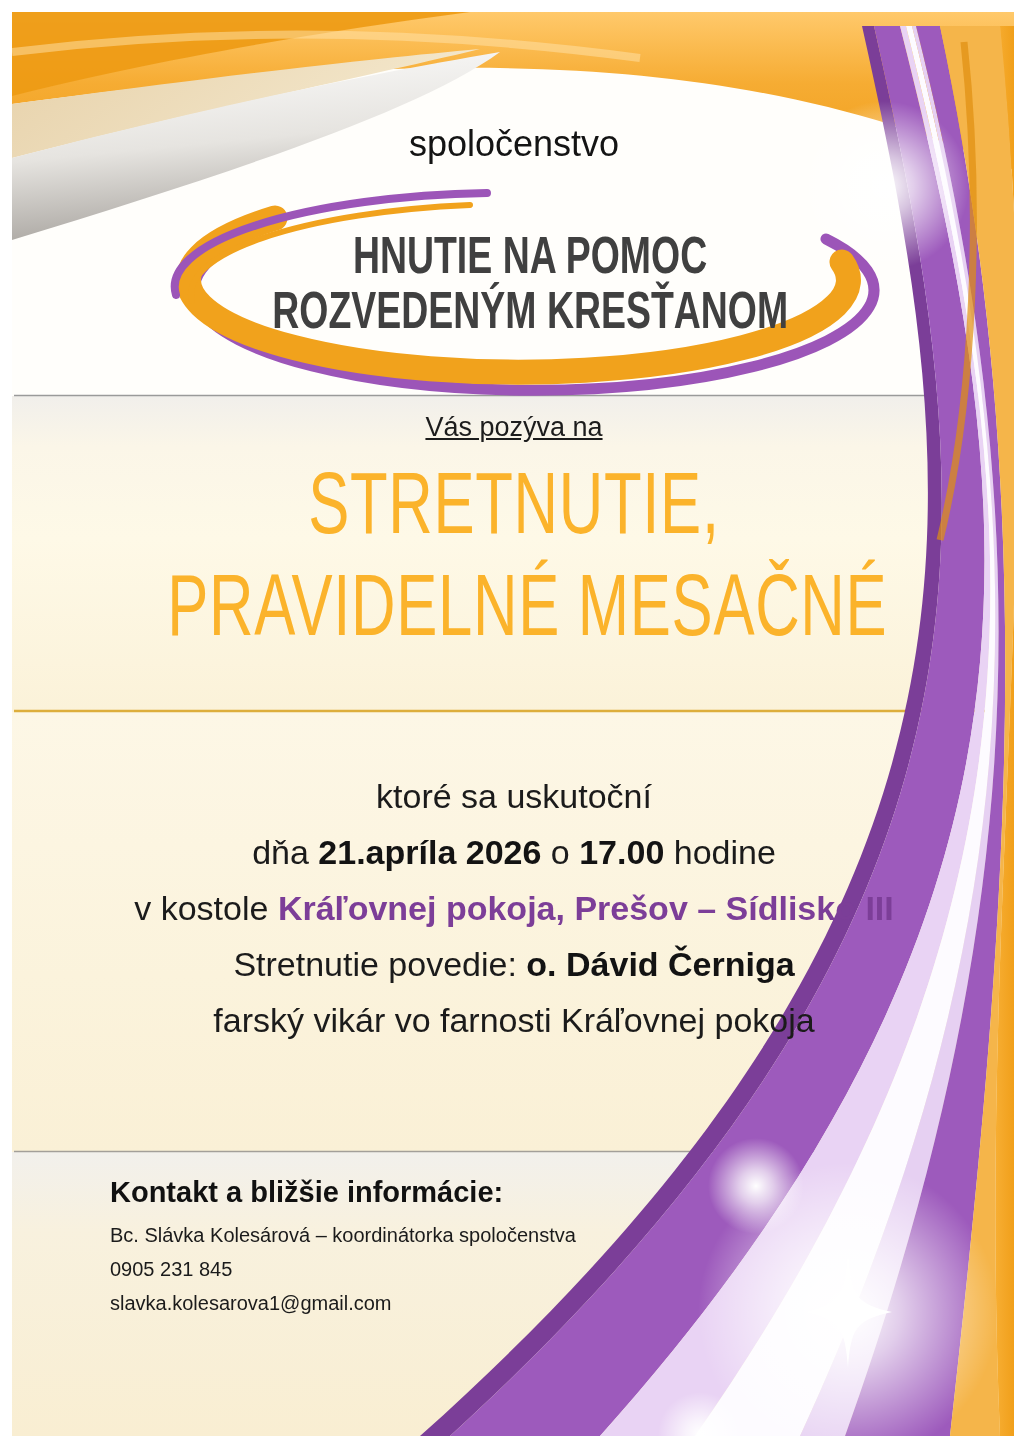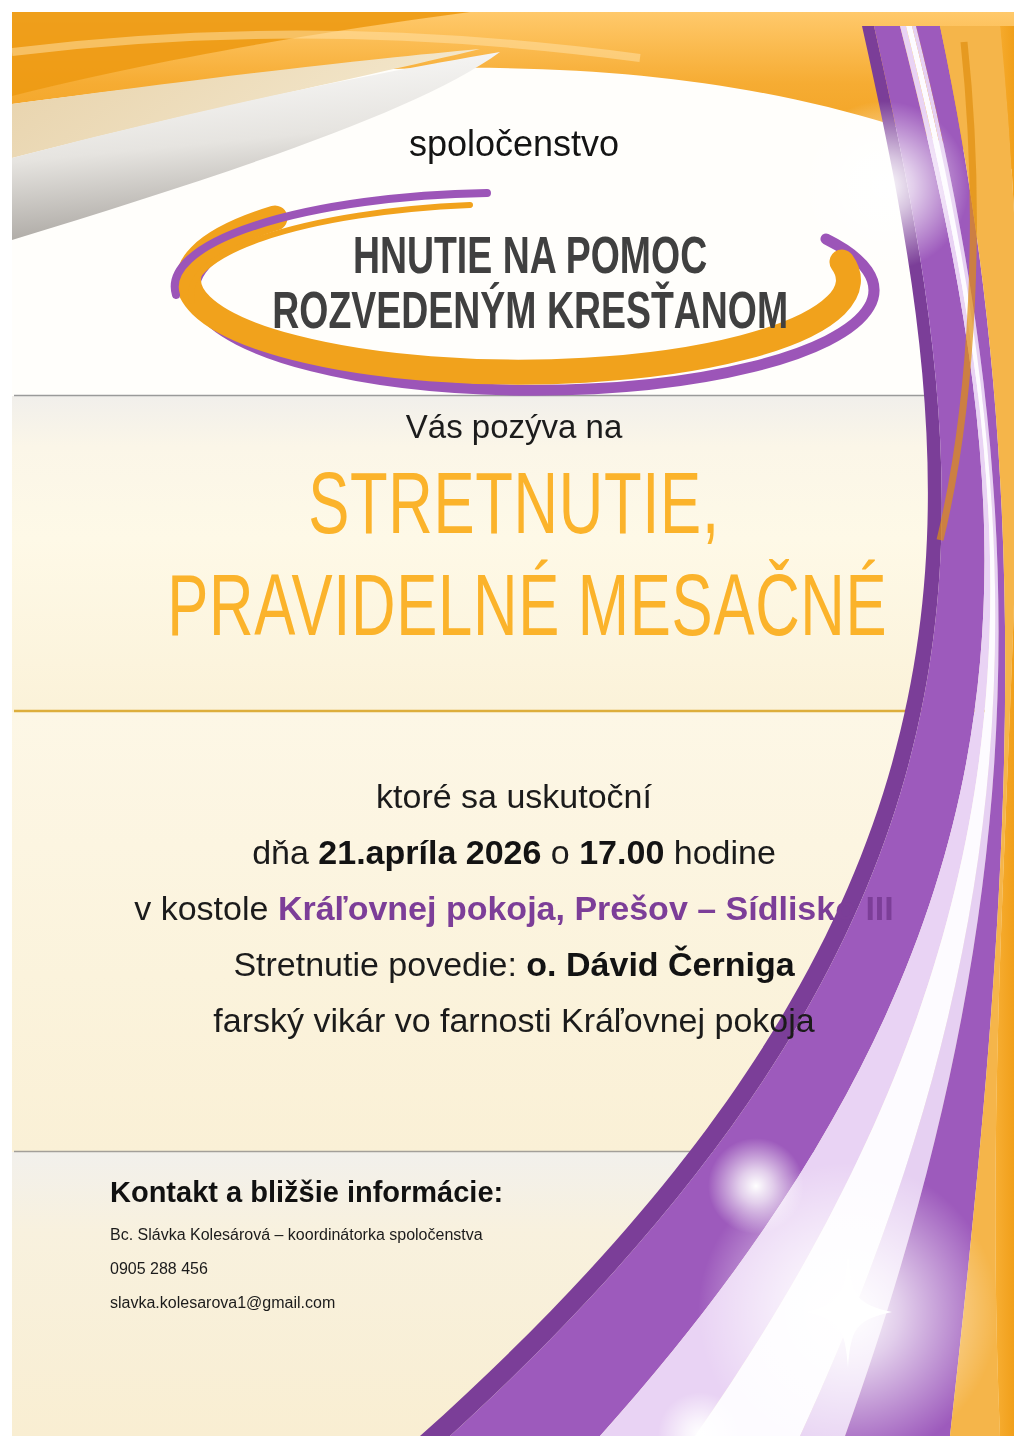--- a/index.html
+++ b/index.html
@@ -17,29 +17,29 @@
     background:linear-gradient(180deg,#fdf7e6 0%,#fbf3dc 60%,#faf0d6 100%);}
   .sec-bottom{top:1152px;height:284px;
     background:linear-gradient(180deg,#f2f0ec 0%,#f8f1de 28%,#f9eed2 100%);}
   svg.deco{position:absolute;left:0;top:0;z-index:2;}
   .txt{position:absolute;z-index:3;}
   .center{left:13px;width:1002px;text-align:center;}
   .community{top:122px;font-size:36px;line-height:44px;color:#141414;}
   .org{top:200px;left:46px;width:968px;text-align:center;color:#404040;margin-top:28px;}
   .org .l{display:block;font-weight:bold;font-size:52px;line-height:55px;}
   .org .l span{display:inline-block;transform:scaleX(.72);transform-origin:50% 50%;white-space:nowrap;}
-  .invite-intro{top:408px;font-size:33px;line-height:38px;color:#1c1c1c;}
+  .invite-intro{top:408px;font-size:27px;line-height:38px;color:#1c1c1c;text-decoration:underline;}
   .big-title{top:452px;color:#fbb32b;}
   .big-title .l{display:block;font-size:88px;line-height:102px;font-weight:normal;}
   .big-title .l span{display:inline-block;transform:scaleX(.7);transform-origin:50% 50%;white-space:nowrap;letter-spacing:1px;}
   .details{top:768px;font-size:34px;line-height:56px;color:#1b1b1b;}
   .details b{font-weight:bold;color:#131313;text-align:center;}
   .details .loc{color:#7c3e98;font-weight:bold;}
   .contact-header{left:110px;top:1176px;font-size:29px;font-weight:bold;color:#111;}
-  .contact-block{left:110px;top:1218px;font-size:16px;line-height:34px;color:#1b1b1b;}
+  .contact-block{left:110px;top:1218px;font-size:20px;line-height:34px;color:#1b1b1b;}
 </style>
 </head>
 <body>
 
 <div class="sec sec-top"></div>
 <div class="sec sec-invite"></div>
 <div class="sec sec-mid"></div>
 <div class="sec sec-bottom"></div>
 
 <svg class="deco" width="1024" height="1448" viewBox="0 0 1024 1448">
@@ -135,15 +135,15 @@
   <div><span>dňa </span><b>21.apríla 2026</b><span> o </span><b>17.00</b><span> hodine</span></div>
   <div><span>v kostole </span><span class="loc">Kráľovnej pokoja, Prešov – Sídlisko III</span></div>
   <div><span>Stretnutie povedie: </span><b>o. Dávid Černiga</b></div>
   <div><span>farský vikár vo farnosti Kráľovnej pokoja</span></div>
 </div>
 
 <div class="txt contact-header">Kontakt a bližšie informácie:</div>
 
 <div class="txt contact-block">
   <div>Bc. Slávka Kolesárová – koordinátorka spoločenstva</div>
-  <div>0905 288 456</div>
+  <div>0905 231 845</div>
   <div>slavka.kolesarova1@gmail.com</div>
 </div>
 
 </body></html>

